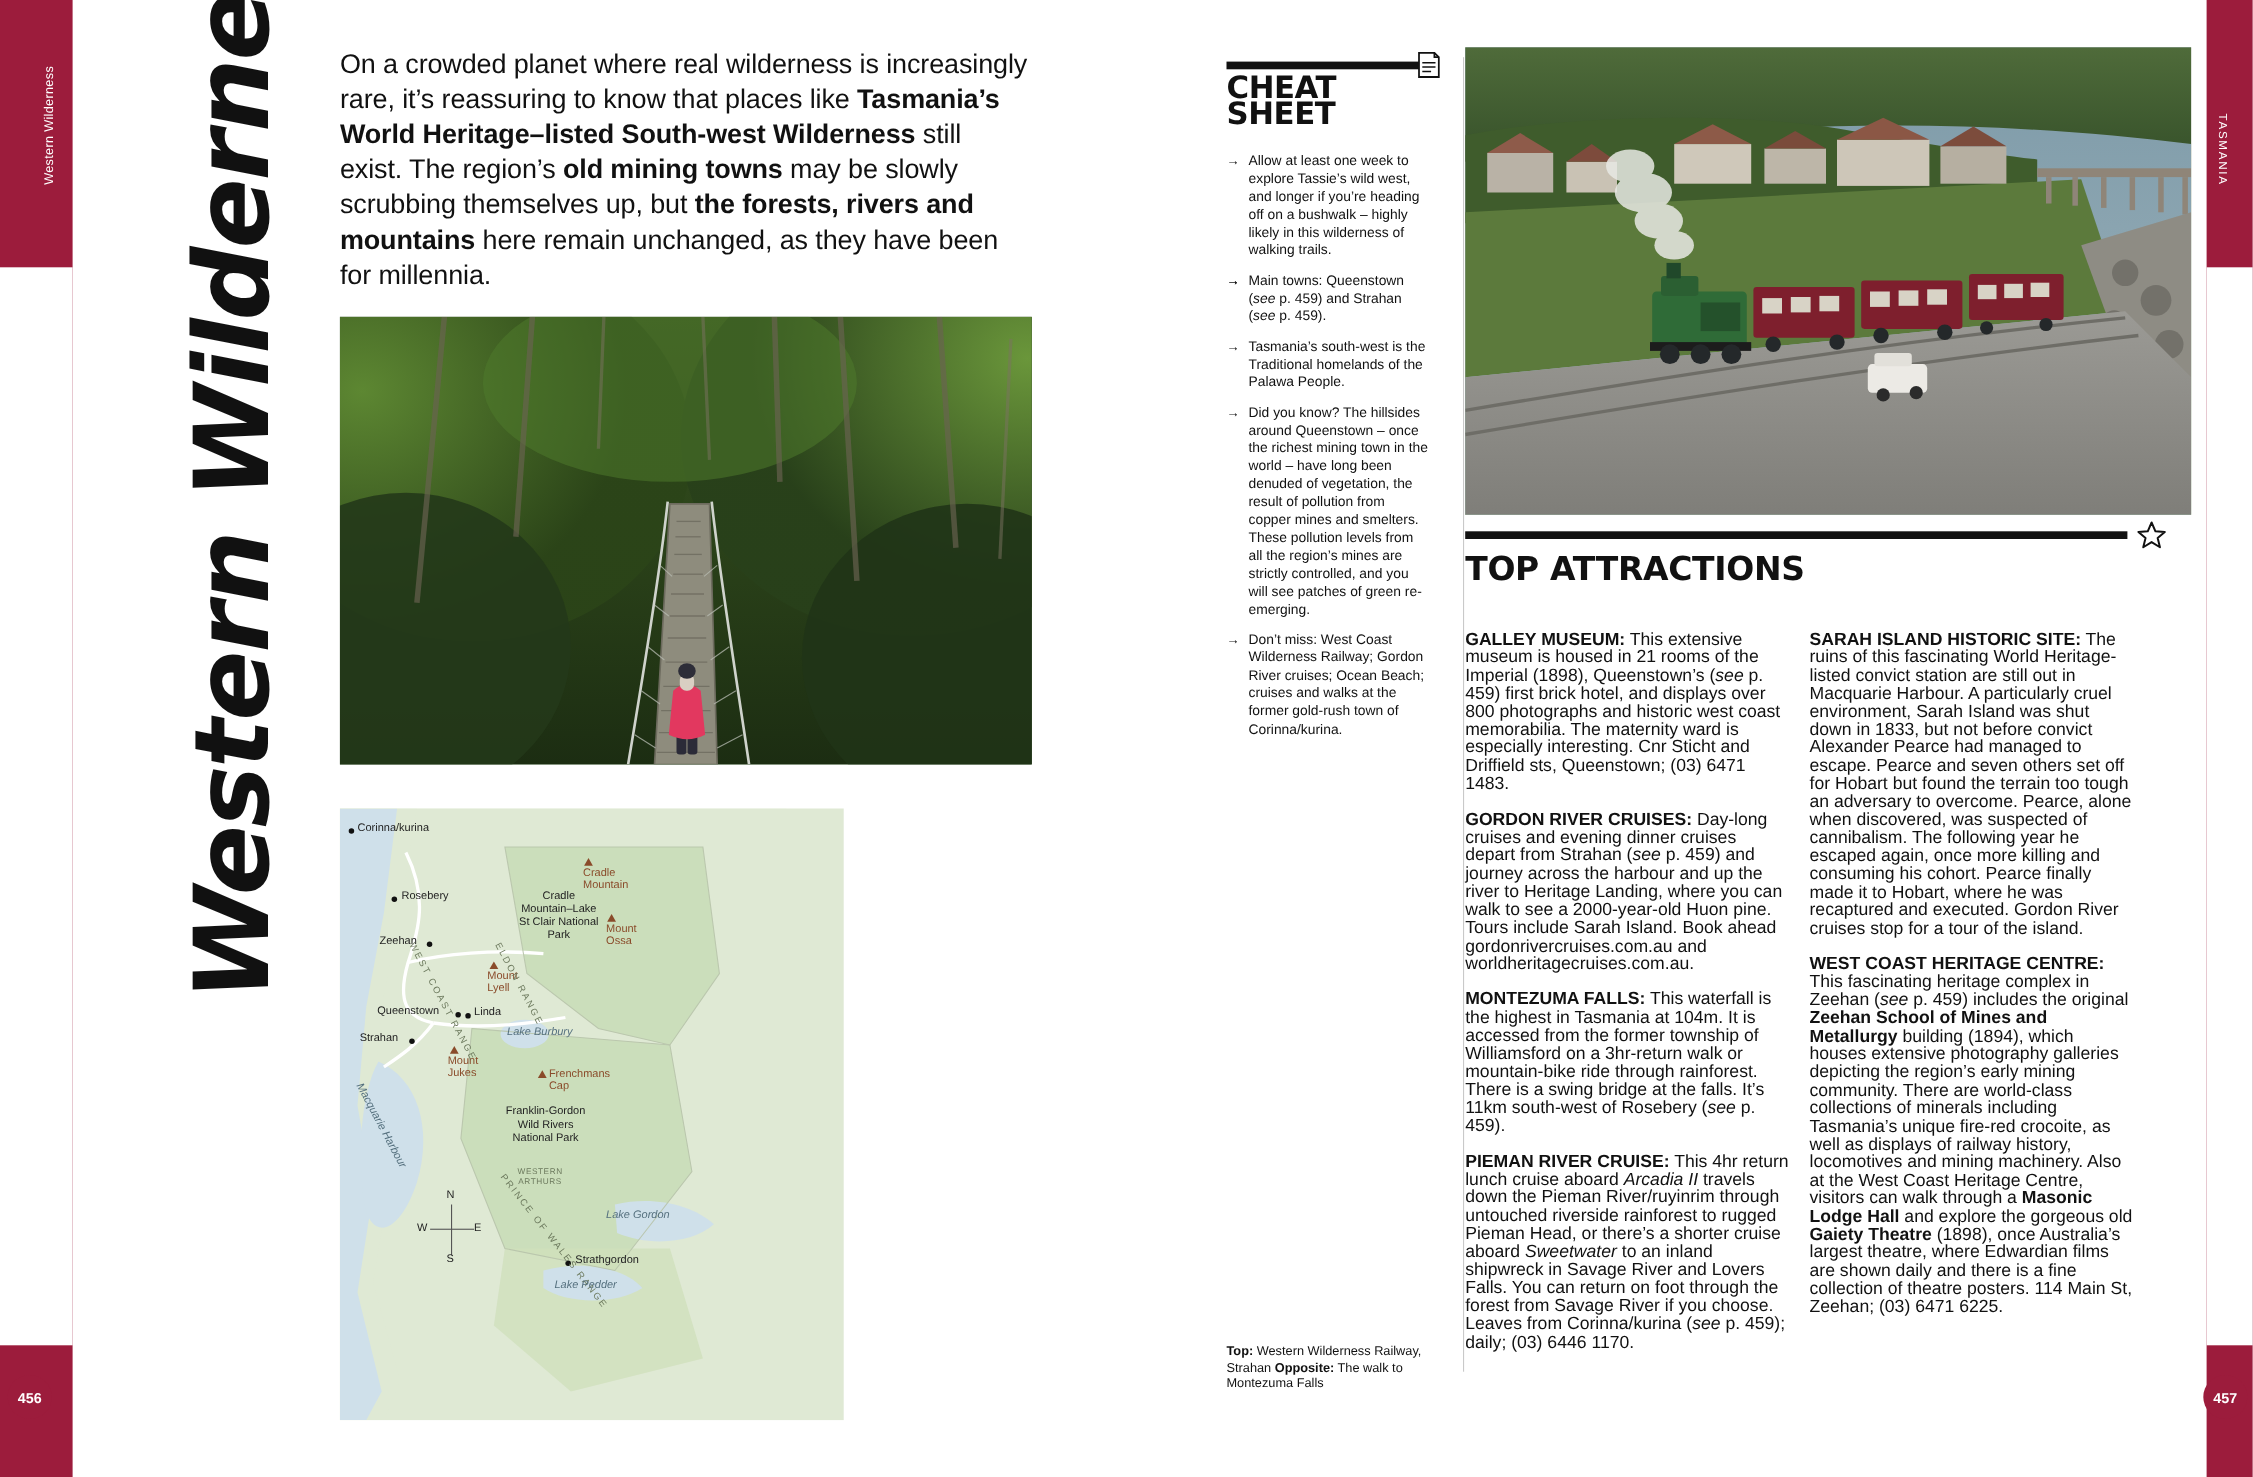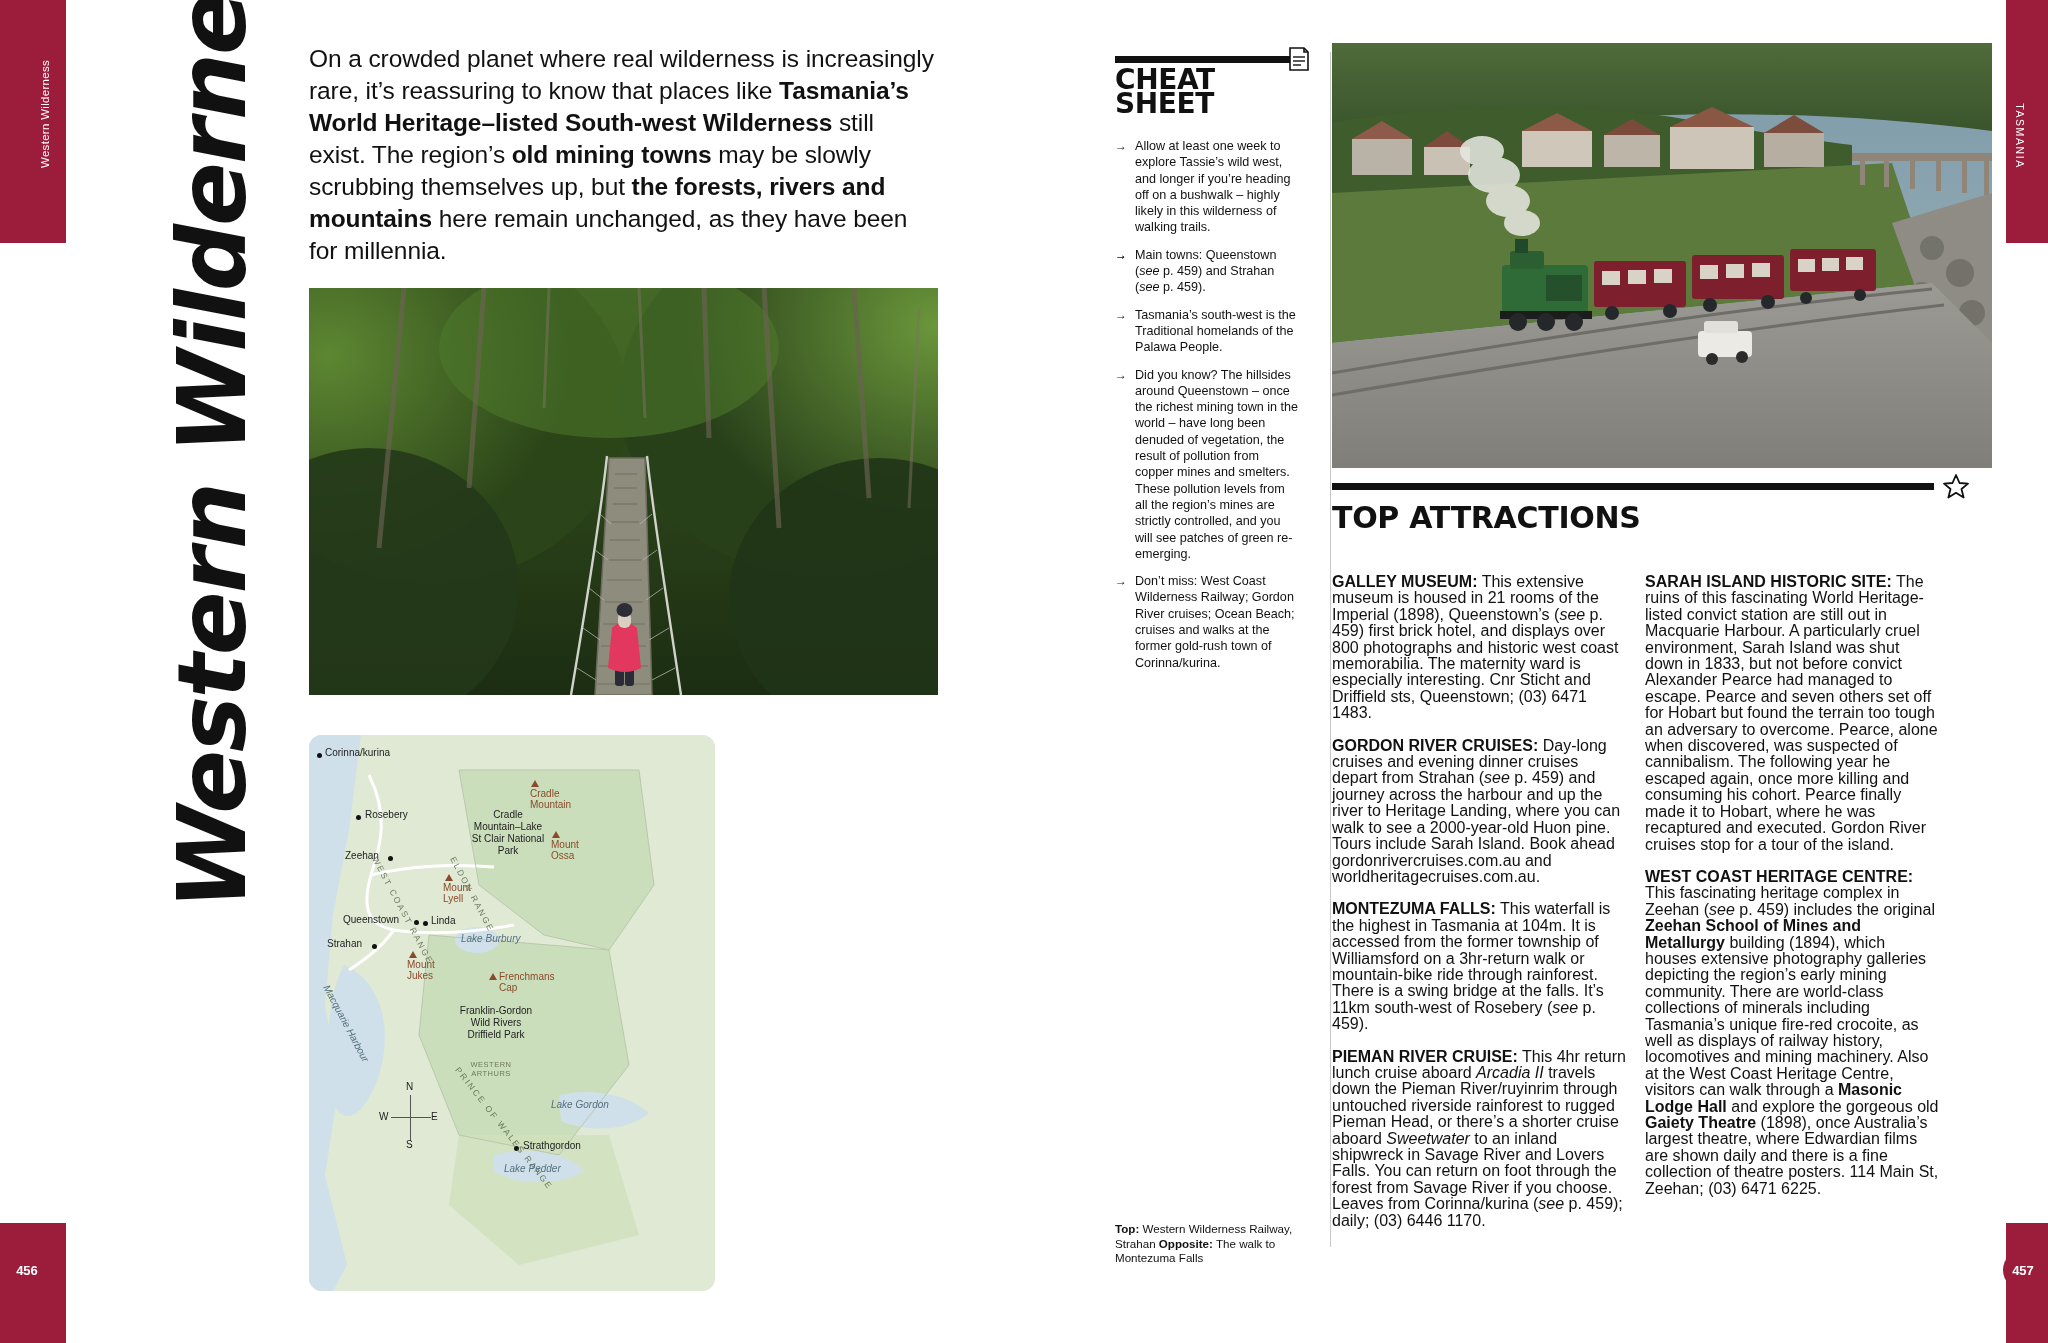--- a/index.html
+++ b/index.html
@@ -101,24 +101,23 @@
     position: absolute;
     left: 309px; top: 288px;
     width: 629px; height: 407px;
     overflow: hidden;
     background: #2d4a22;
   }
 
   .map-box {
     position: absolute;
     left: 309px; top: 735px;
-    width: 406px; height: 556px;
+    width: 458px; height: 556px;
     background: #dfe9d4;
     overflow: hidden;
-    border-radius: 13px;
   }
 
   
   .gutter-rule {
     position: absolute;
     left: 1330px; top: 52px;
     width: 1px; height: 1195px;
     background: #c9c9c9;
   }
 
@@ -406,21 +405,21 @@
   <div class="map-label" style="left:134px; top:147px; width:42px; white-space:normal; color:#8a4b2a;">Mount Lyell</div>
 
   <div class="map-peak" style="left:100px; top:216px;"></div>
   <div class="map-label" style="left:98px; top:224px; width:42px; white-space:normal; color:#8a4b2a;">Mount Jukes</div>
 
   <div class="map-peak" style="left:180px; top:238px;"></div>
   <div class="map-label" style="left:190px; top:236px; width:58px; white-space:normal; color:#8a4b2a;">Frenchmans Cap</div>
 
   
   <div class="map-label" style="left:162px; top:74px; width:74px; white-space:normal; text-align:center; line-height:12px;">Cradle Mountain–Lake St Clair National Park</div>
-  <div class="map-label" style="left:148px; top:270px; width:78px; white-space:normal; text-align:center; line-height:12px;">Franklin-Gordon Wild Rivers Driffield Park</div>
+  <div class="map-label" style="left:148px; top:270px; width:78px; white-space:normal; text-align:center; line-height:12px;">Franklin-Gordon Wild Rivers National Park</div>
   <div class="map-label" style="left:152px; top:325px; width:60px; white-space:normal; text-align:center; font-size:7.5px; letter-spacing:.5px; color:#6d7a5e;">WESTERN ARTHURS</div>
 
   
   <div class="map-range" style="left:70px; top:120px; transform:rotate(62deg); transform-origin:left top;">WEST COAST RANGE</div>
   <div class="map-range" style="left:148px; top:120px; transform:rotate(62deg); transform-origin:left top;">ELDON RANGE</div>
   <div class="map-range" style="left:152px; top:330px; transform:rotate(52deg); transform-origin:left top;">PRINCE OF WALES RANGE</div>
 
   
   <div class="map-label map-italic" style="left:152px; top:198px;">Lake Burbury</div>
   <div class="map-label map-italic" style="left:22px; top:248px; transform:rotate(62deg); transform-origin:left top;">Macquarie Harbour</div>

